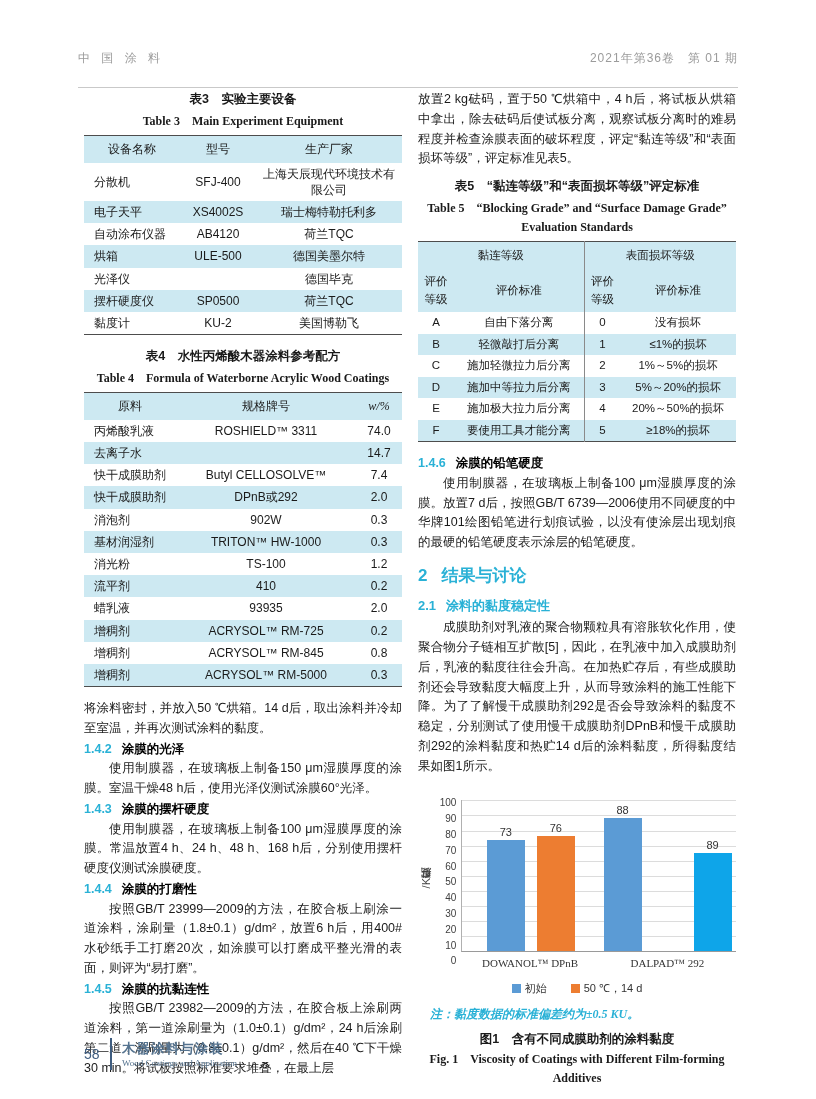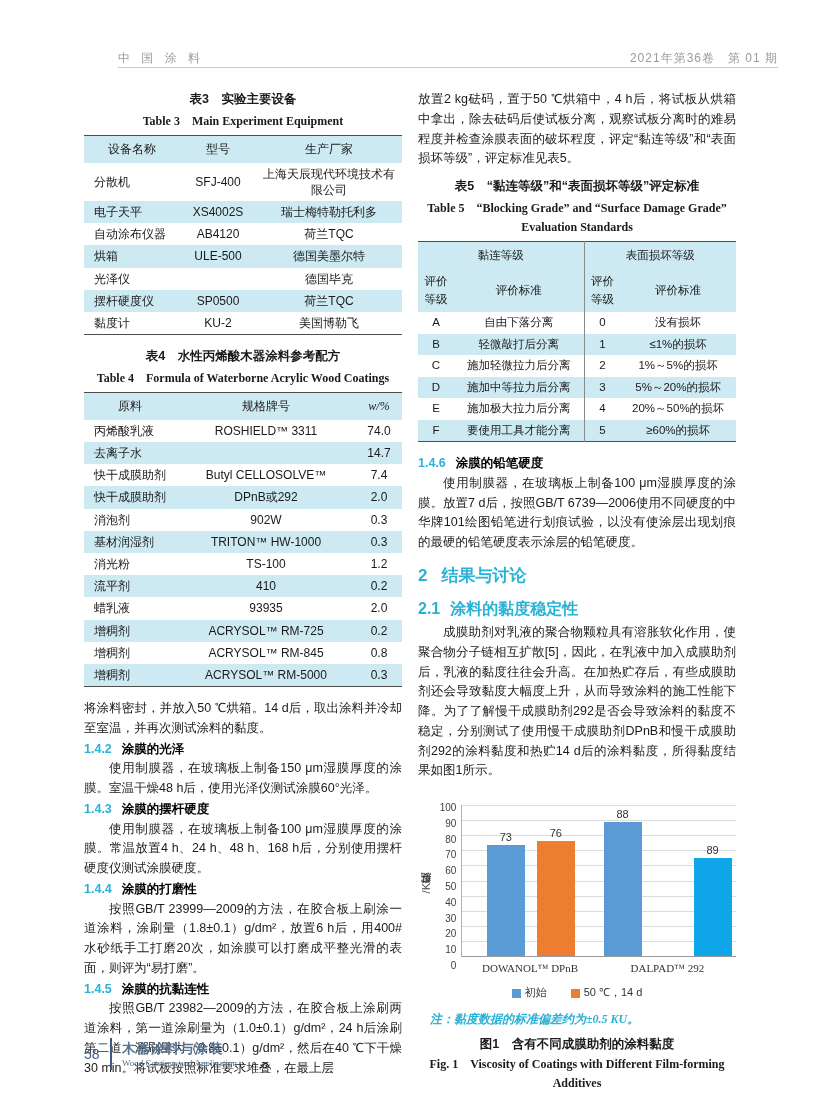--- a/index.html
+++ b/index.html
@@ -1,20 +1,20 @@
 <!DOCTYPE html>
 <html><head>
 <meta charset="utf-8">
 <style>
   * { margin:0; padding:0; box-sizing:border-box; }
   body { background:#e8e8e8; font-family:"Liberation Sans", sans-serif; }
   .page { width:816px; height:1099px; background:#ffffff; position:relative; margin:0 auto; overflow:hidden; color:#1a1a1a; }
 
   
-  .page-header { position:absolute; top:50px; left:78px; width:660px; display:flex; justify-content:space-between; align-items:flex-end; border-bottom:1px solid #c9c9c9; padding-bottom:0; color:#9b9b9b; font-size:12px;margin-left:40px; }
+  .page-header { position:absolute; top:50px; left:78px; width:660px; display:flex; justify-content:space-between; align-items:flex-end; border-bottom:1px solid #c9c9c9; padding-bottom:20px; color:#9b9b9b; font-size:12px; }
   .hdr-left { letter-spacing:4px; }
   .hdr-right { letter-spacing:1px; }
 
   
   .columns { position:absolute; top:90px; left:84px; width:652px; display:flex; gap:16px; }
   .col { width:318px; font-size:12.5px; line-height:1.58; text-align:justify; }
 
   
   .tbl-caption-cn { text-align:center; font-weight:bold; font-size:12.5px; margin-bottom:2px; }
   .tbl-caption-en { text-align:center; font-weight:bold; font-size:12px; font-family:"Liberation Serif", serif; margin-bottom:4px; }
@@ -31,21 +31,21 @@
   .t5 .divider, .t5 td.divider { border-right:1px solid #8a8a8a; }
   .w-ital { font-style:italic; font-family:"Liberation Serif", serif; }
 
   
   .para { text-indent:2em; }
   .para.no-indent { text-indent:0; }
   .sec-head { display:flex; gap:10px; align-items:baseline; font-weight:bold; margin-top:1px; }
   .sec-num { color:#29b1d6; }
   .sec-head .sec-title { color:#000; }
   .h2 { color:#29b1d6; font-weight:bold; font-size:17px; margin:10px 0 6px; display:flex; gap:14px; }
-  .h3 { color:#29b1d6; font-weight:bold; font-size:16px; margin:2px 0 2px; display:flex; gap:10px; }
+  .h3 { color:#29b1d6; font-weight:bold; font-size:13px; margin:2px 0 2px; display:flex; gap:10px; }
 
   
   .chart { margin-top:10px; }
   .chart-main { display:flex; align-items:stretch; }
   .y-axis-label { writing-mode:vertical-rl; transform:rotate(180deg); font-size:11px; color:#404040; display:flex; align-items:center; justify-content:center; padding-left:2px; }
   .y-ticks { display:flex; flex-direction:column; justify-content:space-between; align-items:flex-end; font-size:10px; color:#404040; padding-right:5px; height:162px; margin-top:14px; transform:translateY(-5px); width:24px; }
   .plot-col { flex:1; padding-top:14px; }
   .plot { position:relative; height:152px; border-left:1px solid #b0b0b0; border-bottom:1px solid #9a9a9a; }
   .gridline { position:absolute; left:0; right:0; height:0; border-top:1px solid #dcdcdc; }
   .bar-groups { position:absolute; left:0; right:0; top:0; bottom:0; display:flex; }
@@ -297,21 +297,21 @@
             <tr>
               <td>E</td>
               <td class="divider">施加极大拉力后分离</td>
               <td>4</td>
               <td>20%～50%的损坏</td>
             </tr>
             <tr>
               <td>F</td>
               <td class="divider">要使用工具才能分离</td>
               <td>5</td>
-              <td>≥60%的损坏</td>
+              <td>≥18%的损坏</td>
             </tr>
           </tbody>
       </table>
 
       <div class="sec-head">
         <span class="sec-num">1.4.6</span>
         <span class="sec-title">涂膜的铅笔硬度</span>
       </div>
       <div class="para">使用制膜器，在玻璃板上制备100 μm湿膜厚度的涂膜。放置7 d后，按照GB/T 6739—2006使用不同硬度的中华牌101绘图铅笔进行划痕试验，以没有使涂层出现划痕的最硬的铅笔硬度表示涂层的铅笔硬度。</div>
 

